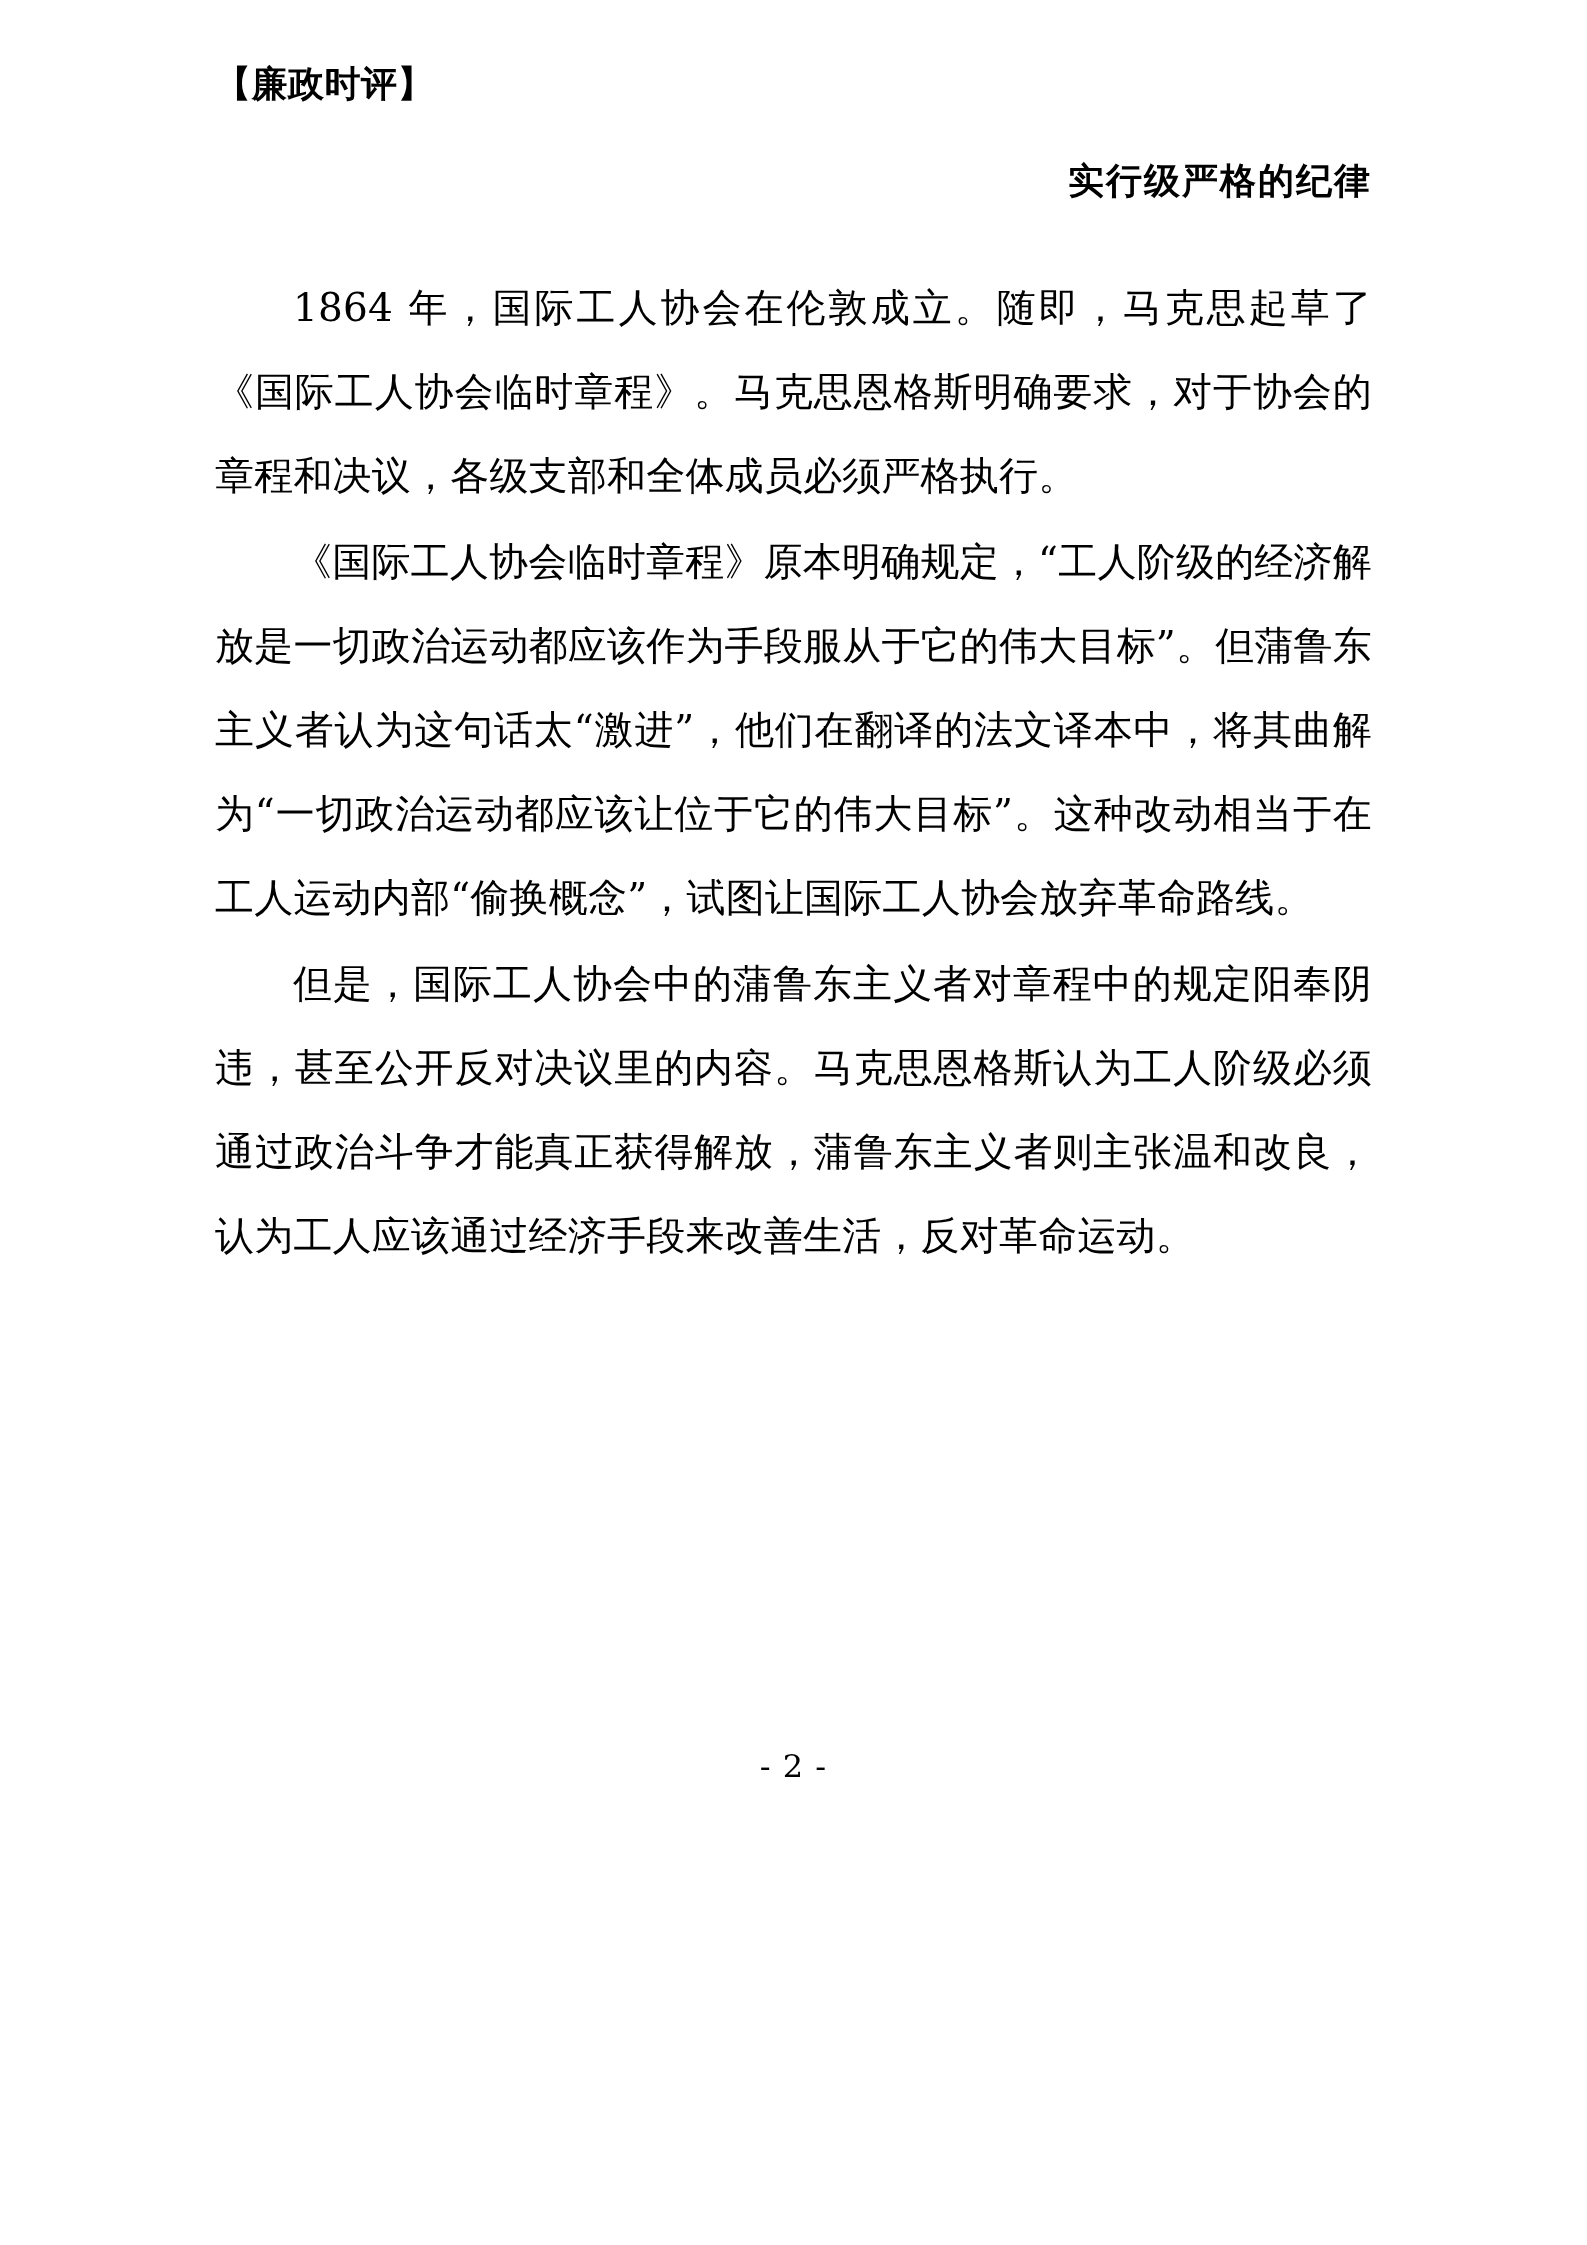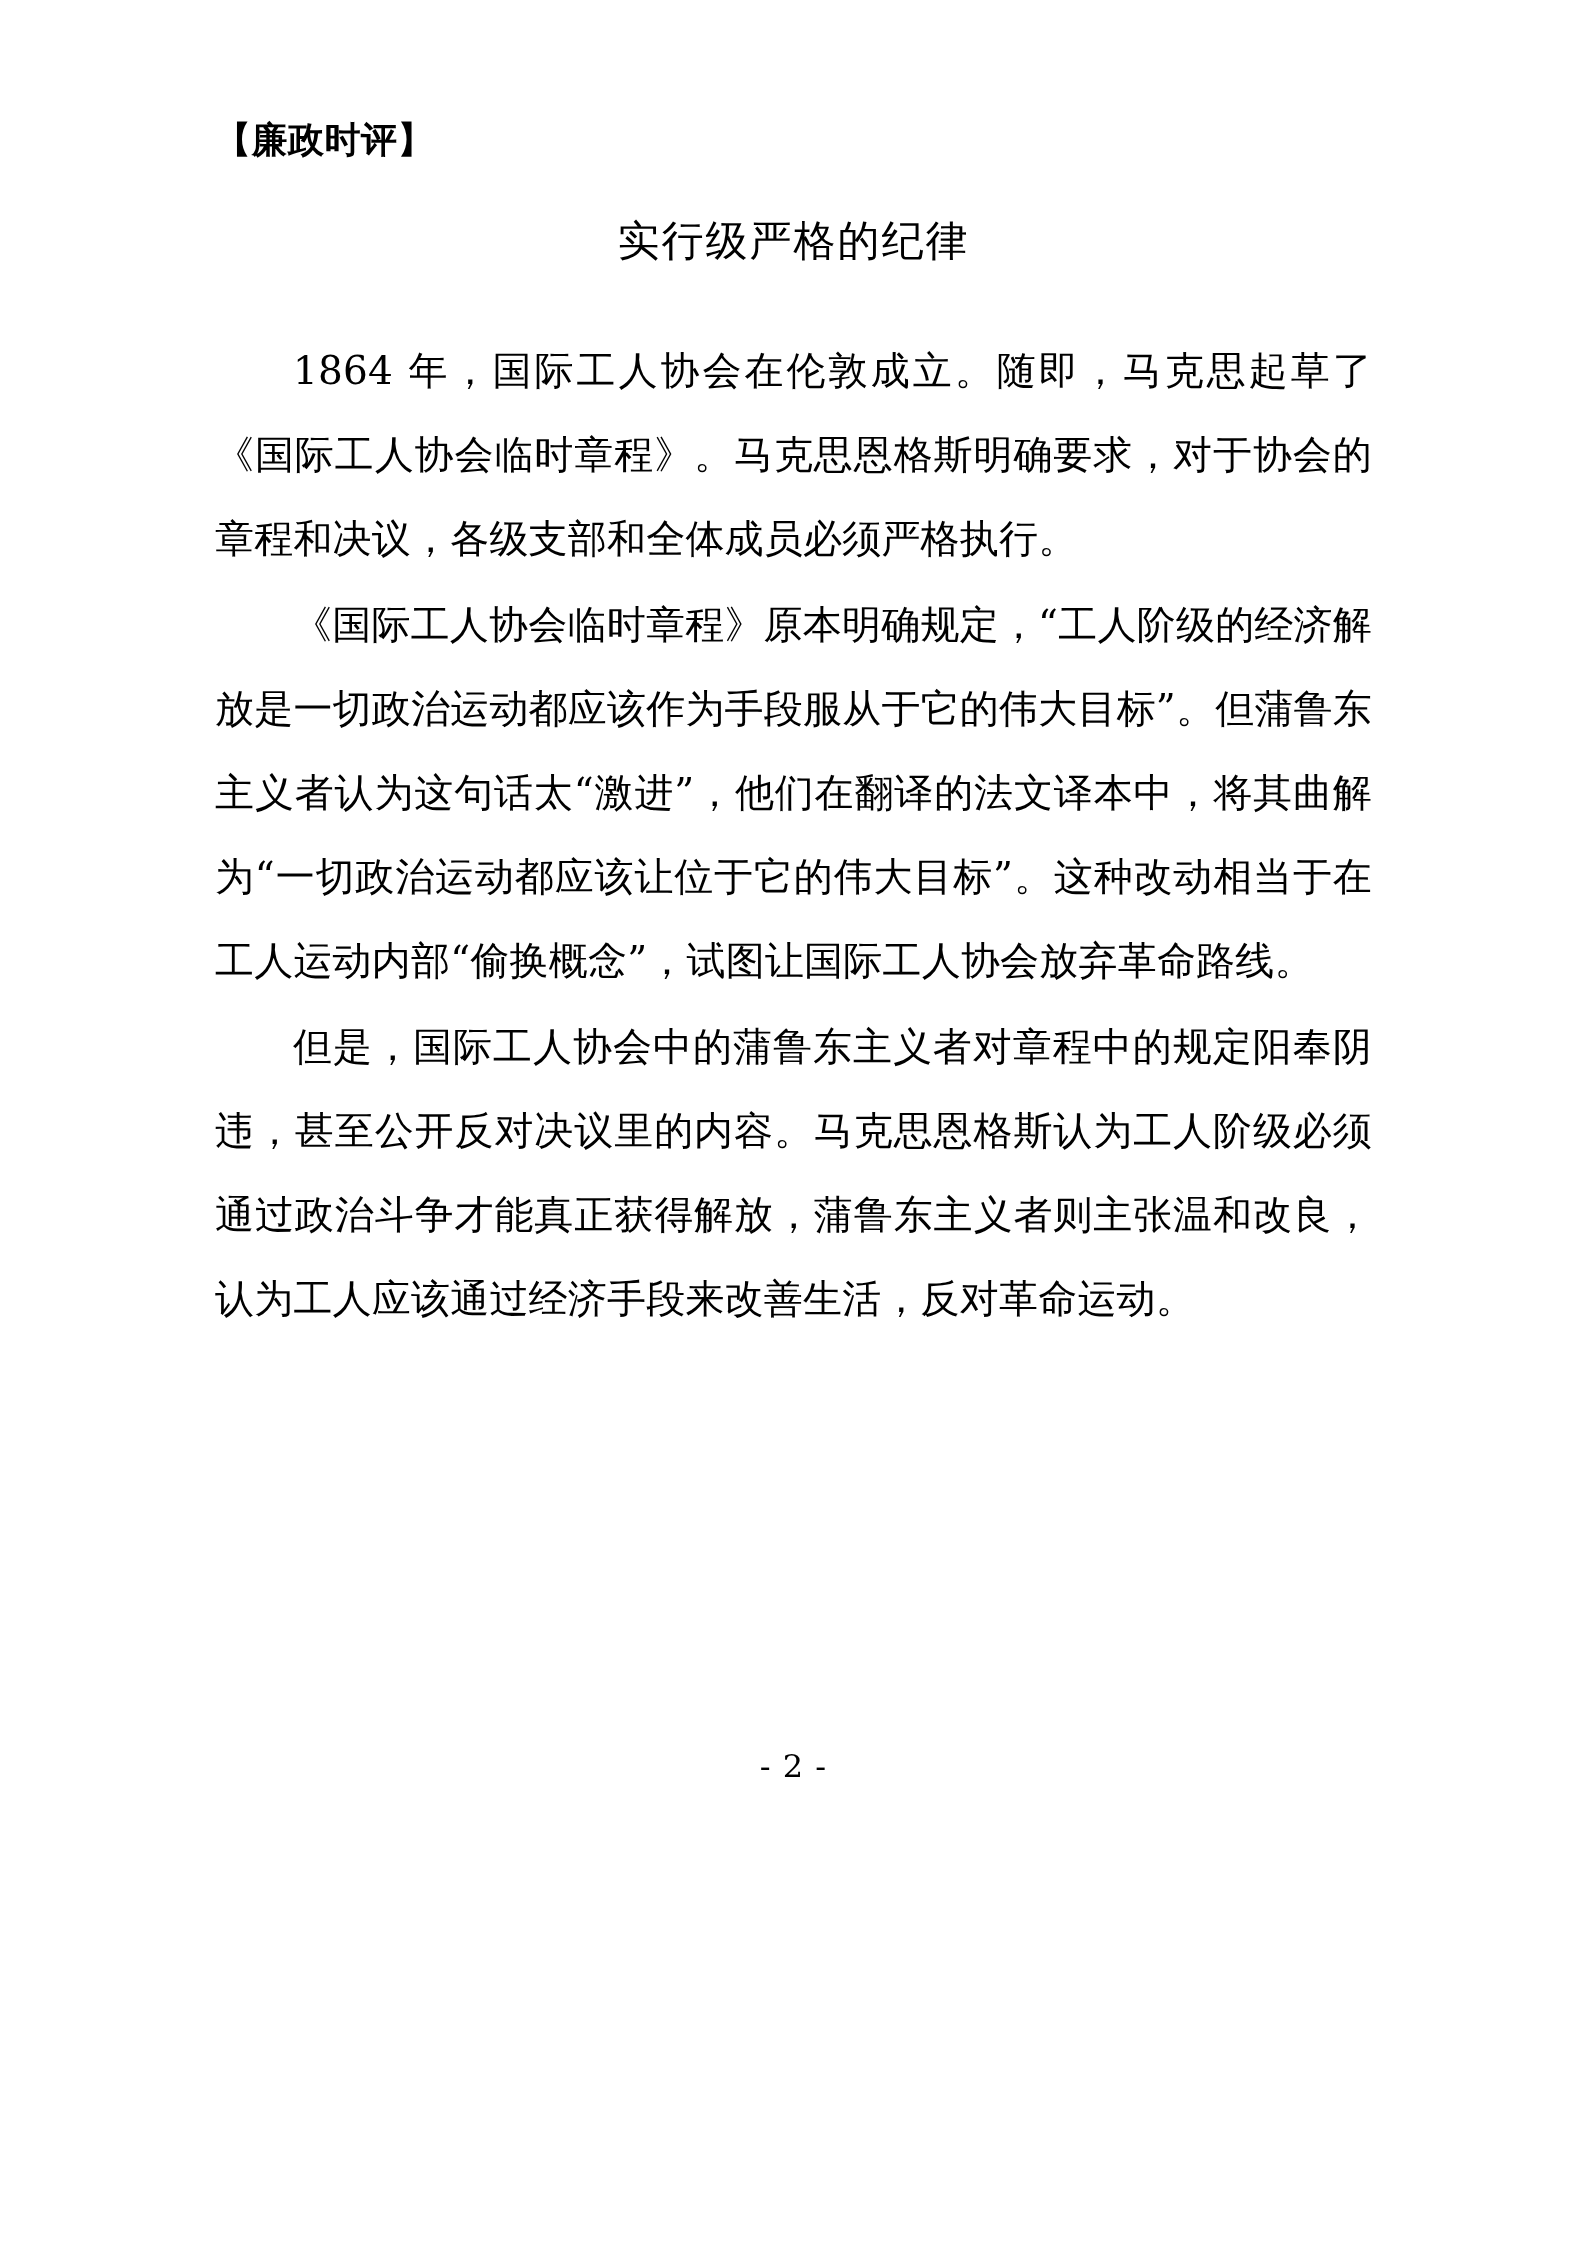--- a/index.html
+++ b/index.html
@@ -15,34 +15,34 @@
     position: relative;
     overflow: hidden;
   }
   .page {
     position: absolute;
     left: 0;
     top: 0;
     width: 1587px;
     height: 1847px;
     box-sizing: border-box;
-    padding: 118px 215px 0 215px;
+    padding: 62px 215px 0 215px;
   }
   .kicker {
     font-size: 36px;
     font-weight: bold;
     line-height: 1.2;
     letter-spacing: 0.5px;
     margin: 0 0 52px 0;
     font-family: "DejaVu Serif", "Liberation Serif", serif;
   }
   .doc-title {
-    text-align: center;
-    font-size: 42px;
-    font-weight: normal;
+    text-align: right;
+    font-size: 36px;
+    font-weight: bold;
     letter-spacing: 2px;
     margin: 0 0 60px 0;
     font-family: "DejaVu Serif", "Liberation Serif", serif;
   }
   .para {
     font-size: 39px;
     line-height: 84px;
     text-align: justify;
     text-justify: inter-ideograph;
     text-indent: 2em;

